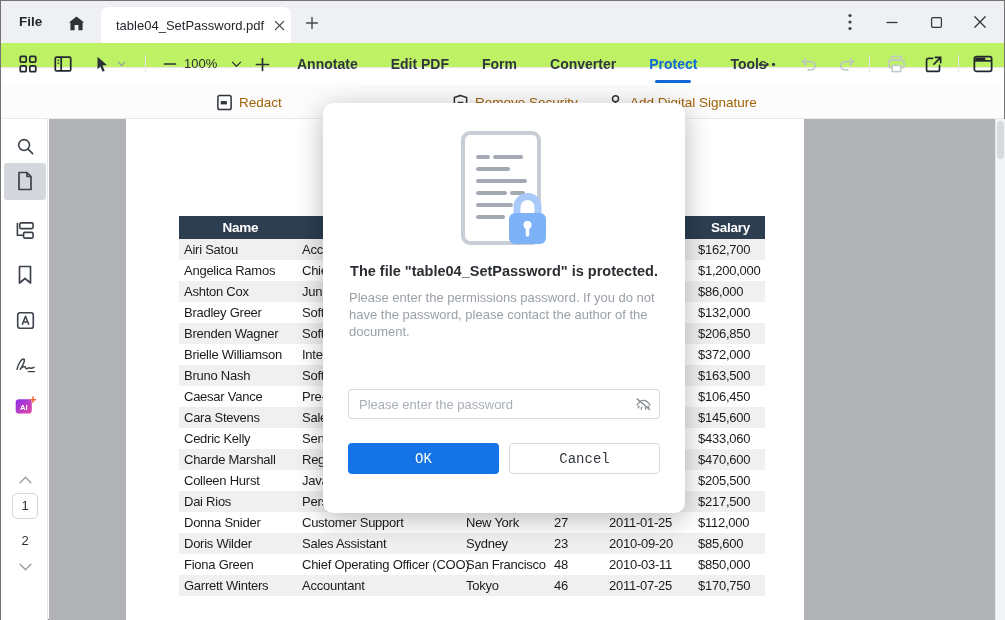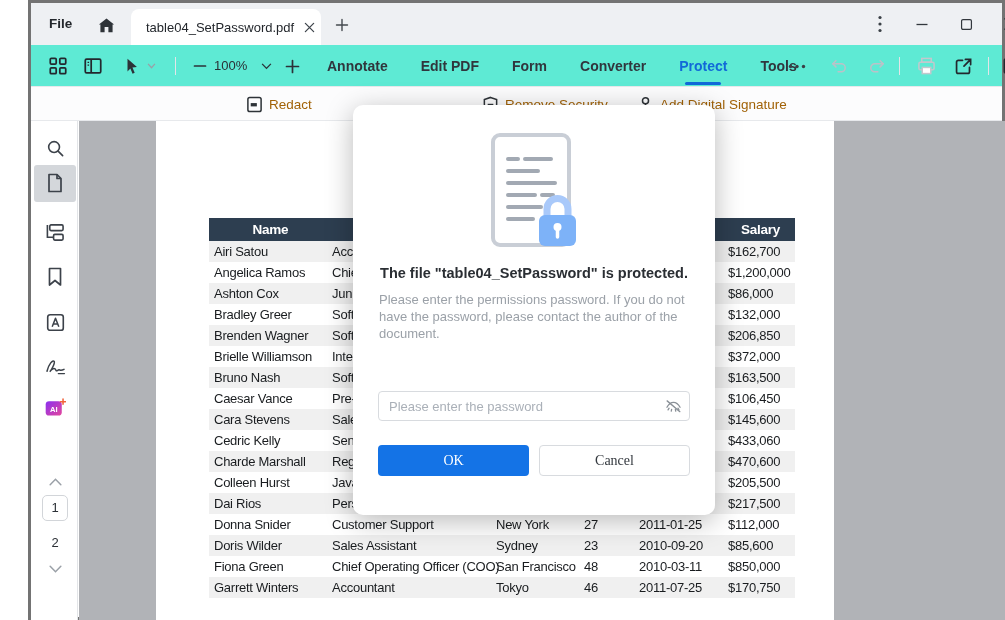--- a/index.html
+++ b/index.html
@@ -1,32 +1,32 @@
 <!DOCTYPE html>
 <html><head>
 <meta charset="utf-8">
 <style>
   * { box-sizing: border-box; margin: 0; padding: 0; }
   html,body { width:1005px; height:620px; }
   body { font-family:"Liberation Sans", sans-serif; position:relative; overflow:hidden; background:#fff; }
-  .app { position:absolute; inset:0; border:3px solid #737373;margin-left:28px; }
+  .app { position:absolute; inset:0; border:1px solid #737373; }
 
   
   .titlebar { position:absolute; left:0; top:0; width:100%; height:42px; background:#eef0f3; }
   .file-menu { position:absolute; left:18px; top:0; height:42px; line-height:42px; font-size:13.5px; font-weight:700; color:#23272c; cursor:default; }
   .home-btn { position:absolute; left:64px; top:11px; width:22px; height:22px; display:flex; align-items:center; justify-content:center; }
   .tab { position:absolute; left:100px; top:6px; width:190px; height:36px; background:#fff; border-radius:8px 8px 0 0; display:flex; align-items:center; padding:0 4px 0 15px; }
   .tab-title { font-size:13px; color:#23272c; flex:1; white-space:nowrap; overflow:hidden; }
   .tab-close { width:16px; height:16px; display:flex; align-items:center; justify-content:center; }
   .new-tab { position:absolute; left:300px; top:11px; width:22px; height:22px; display:flex; align-items:center; justify-content:center; }
   .win-btn { position:absolute; top:9px; width:26px; height:24px; display:flex; align-items:center; justify-content:center; }
   .kebab { left:836px; } .minz { left:878px; } .maxz { left:922px; } .closez { left:966px; }
 
   
-  .toolbar { position:absolute; left:0; top:42px; width:100%; height:42px; background:#5eead4; border-bottom:1px solid #e7e9ec; }
+  .toolbar { position:absolute; left:0; top:42px; width:100%; height:25px; background:#bef264; border-bottom:1px solid #e7e9ec; }
   .tb-icon { position:absolute; top:10px; width:22px; height:22px; display:flex; align-items:center; justify-content:center; }
   .zoom-value { position:absolute; left:183px; top:0; height:42px; line-height:42px; font-size:13px; color:#2b3036; }
   .vdiv { position:absolute; top:12px; width:1px; height:18px; background:#e3e5e8; }
   .nav-tabs { position:absolute; left:296px; top:0; height:42px; display:flex; align-items:center; gap:33px; }
   .nav-tab { font-size:14px; font-weight:700; color:#30363d; position:relative; cursor:pointer; white-space:nowrap; }
   .nav-tab.active { color:#1169d8; }
   .nav-tab.active::after { content:""; position:absolute; left:50%; transform:translateX(-50%); bottom:-11px; width:36px; height:3px; border-radius:2px; background:#1169d8; }
 
   
   .subtoolbar { position:absolute; left:0; top:84px; width:100%; height:34px; background:#fcfcfd; border-bottom:1px solid #e7e9ec; }
@@ -55,21 +55,21 @@
 
   
   .dialog { position:absolute; left:322px; top:102px; width:362px; height:410px; background:#fff; border-radius:10px; box-shadow:0 6px 28px rgba(0,0,0,.28); z-index:100; }
   .dlg-icon { position:absolute; left:136px; top:26px; }
   .dlg-title { position:absolute; left:0; top:160px; width:100%; text-align:center; font-size:14.5px; font-weight:700; color:#2a2e33; }
   .dlg-desc { position:absolute; left:26px; top:186px; width:310px; text-align:left; font-size:13px; line-height:17px; color:#9ba1a8; }
   .dlg-input-wrap { position:absolute; left:25px; top:286px; width:312px; height:30px; }
   .dlg-input { width:100%; height:100%; border:1px solid #d8dbdf; border-radius:4px; padding:0 32px 0 10px; font-size:13px; color:#2b3036; outline:none; font-family:"Liberation Sans",sans-serif; }
   .dlg-input::placeholder { color:#aab0b8; }
   .eye-btn { position:absolute; right:8px; top:6px; width:18px; height:18px; display:flex; align-items:center; justify-content:center; }
-  .dlg-btn { position:absolute; top:340px; height:31px; border-radius:4px; font-size:14px; font-family:Liberation Serif, serif; display:flex; align-items:center; justify-content:center; cursor:pointer; }
+  .dlg-btn { position:absolute; top:340px; height:31px; border-radius:4px; font-size:14px; font-family:Liberation Mono, monospace; display:flex; align-items:center; justify-content:center; cursor:pointer; }
   .btn-ok { left:25px; width:151px; background:#1473e6; color:#fff; border:none; }
   .btn-cancel { left:186px; width:151px; background:#fff; color:#33383e; border:1px solid #d8dbdf; }
 </style>
 </head>
 <body>
 
 <div class="app">
 
   <div class="titlebar">
     <div class="file-menu">File</div>

